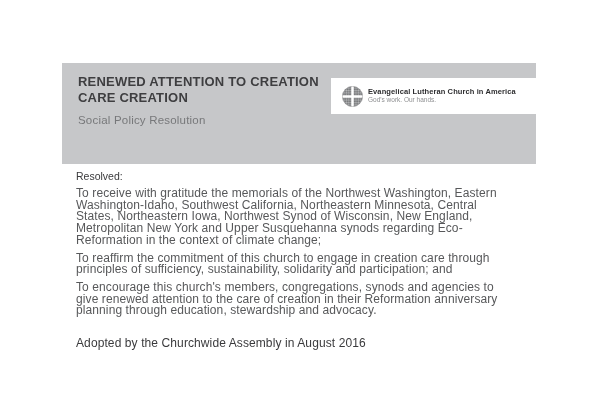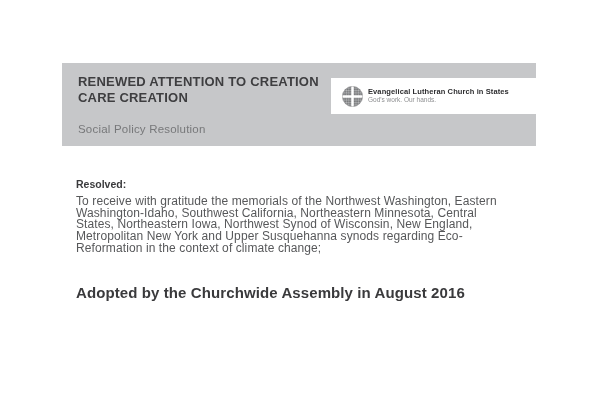--- a/index.html
+++ b/index.html
@@ -8,29 +8,29 @@
     position: relative;
     background: #ffffff;
     font-family: "Liberation Sans", sans-serif;
     overflow: hidden;
   }
 
   
   .banner {
     position: absolute;
     left: 62px; top: 63px;
-    width: 474px; height: 83px;
+    width: 474px; height: 101px;
     background: #c6c7c9;
   }
   .banner-text { position: absolute; left: 16px; top: 11px; }
   .title-line {
     font-size: 13px; font-weight: bold; line-height: 16px;
     color: #3e3e40; letter-spacing: 0.2px;
   }
-  .subtitle-block { margin-top: 16px; }
+  .subtitle-block { margin-top: 7px; }
   .subtitle-line {
     font-size: 11.5px; line-height: 14.5px;
     color: #77787a; letter-spacing: 0.2px;
   }
 
   
   .logo-box {
     position: absolute;
     left: 269px; top: 15px;
     width: 205px; height: 36px;
@@ -48,30 +48,30 @@
   }
 
   
   .body-text {
     position: absolute;
     left: 76px; top: 165px;
     width: 430px;
     color: #57585a;
   }
   .resolved-heading {
-    font-size: 10.5px; font-weight: bold; color: #3a3a3c;
-    line-height: 15px; margin: 12px 0 4px 0;
+    font-size: 10.5px; font-weight: normal; color: #3a3a3c;
+    line-height: 15px; margin: 4px 0 4px 0;
   }
   .body-text p {
     font-size: 12px; line-height: 11.7px;
     margin: 0 0 6px 0; letter-spacing: 0.1px;
   }
   .adoption-note {
-    font-size: 15px; font-weight: bold; color: #3a3a3c;
-    margin-top: 29px; letter-spacing: 0.1px;
+    font-size: 12px; font-weight: normal; color: #3a3a3c;
+    margin-top: 19px; letter-spacing: 0.1px;
   }
 </style>
 </head>
 <body>
 
 <div class="page">
 
   <div class="banner">
     <div class="banner-text">
       <div class="title-line">RENEWED ATTENTION TO CREATION</div>
@@ -89,25 +89,27 @@
             <circle cx="0.8" cy="0.9" r="0.7" fill="#6f7072"></circle>
             <circle cx="1.9" cy="1.9" r="0.4" fill="#c9cacb"></circle>
           </pattern>
         </defs>
         <circle cx="10.5" cy="10.5" r="10.2" fill="url(#mottle)"></circle>
         <rect x="9.3" y="0" width="2.4" height="21" fill="#ffffff"></rect>
         <rect x="0" y="9.3" width="21" height="2.4" fill="#ffffff"></rect>
         <circle cx="10.5" cy="10.5" r="10.1" fill="none" stroke="#8c8d8f" stroke-width="0.5"></circle>
       </svg>
       <div class="logo-text">
-        <div class="org-name">Evangelical Lutheran Church in States</div>
+        <div class="org-name">Evangelical Lutheran Church in America</div>
         <div class="org-tagline">God's work. Our hands.</div>
       </div>
     </div>
   </div>
 
   <div class="body-text">
     <div class="resolved-heading">Resolved:</div>
     <p>To receive with gratitude the memorials of the Northwest Washington, Eastern Washington-Idaho, Southwest California, Northeastern Minnesota, Central States, Northeastern Iowa, Northwest Synod of Wisconsin, New England, Metropolitan New York and Upper Susquehanna synods regarding Eco-Reformation in the context of climate change;</p>
+    <p>To reaffirm the commitment of this church to engage in creation care through principles of sufficiency, sustainability, solidarity and participation; and</p>
+    <p>To encourage this church's members, congregations, synods and agencies to give renewed attention to the care of creation in their Reformation anniversary planning through education, stewardship and advocacy.</p>
     <div class="adoption-note">Adopted by the Churchwide Assembly in August 2016</div>
   </div>
 
 </div>
 
 </body></html>

